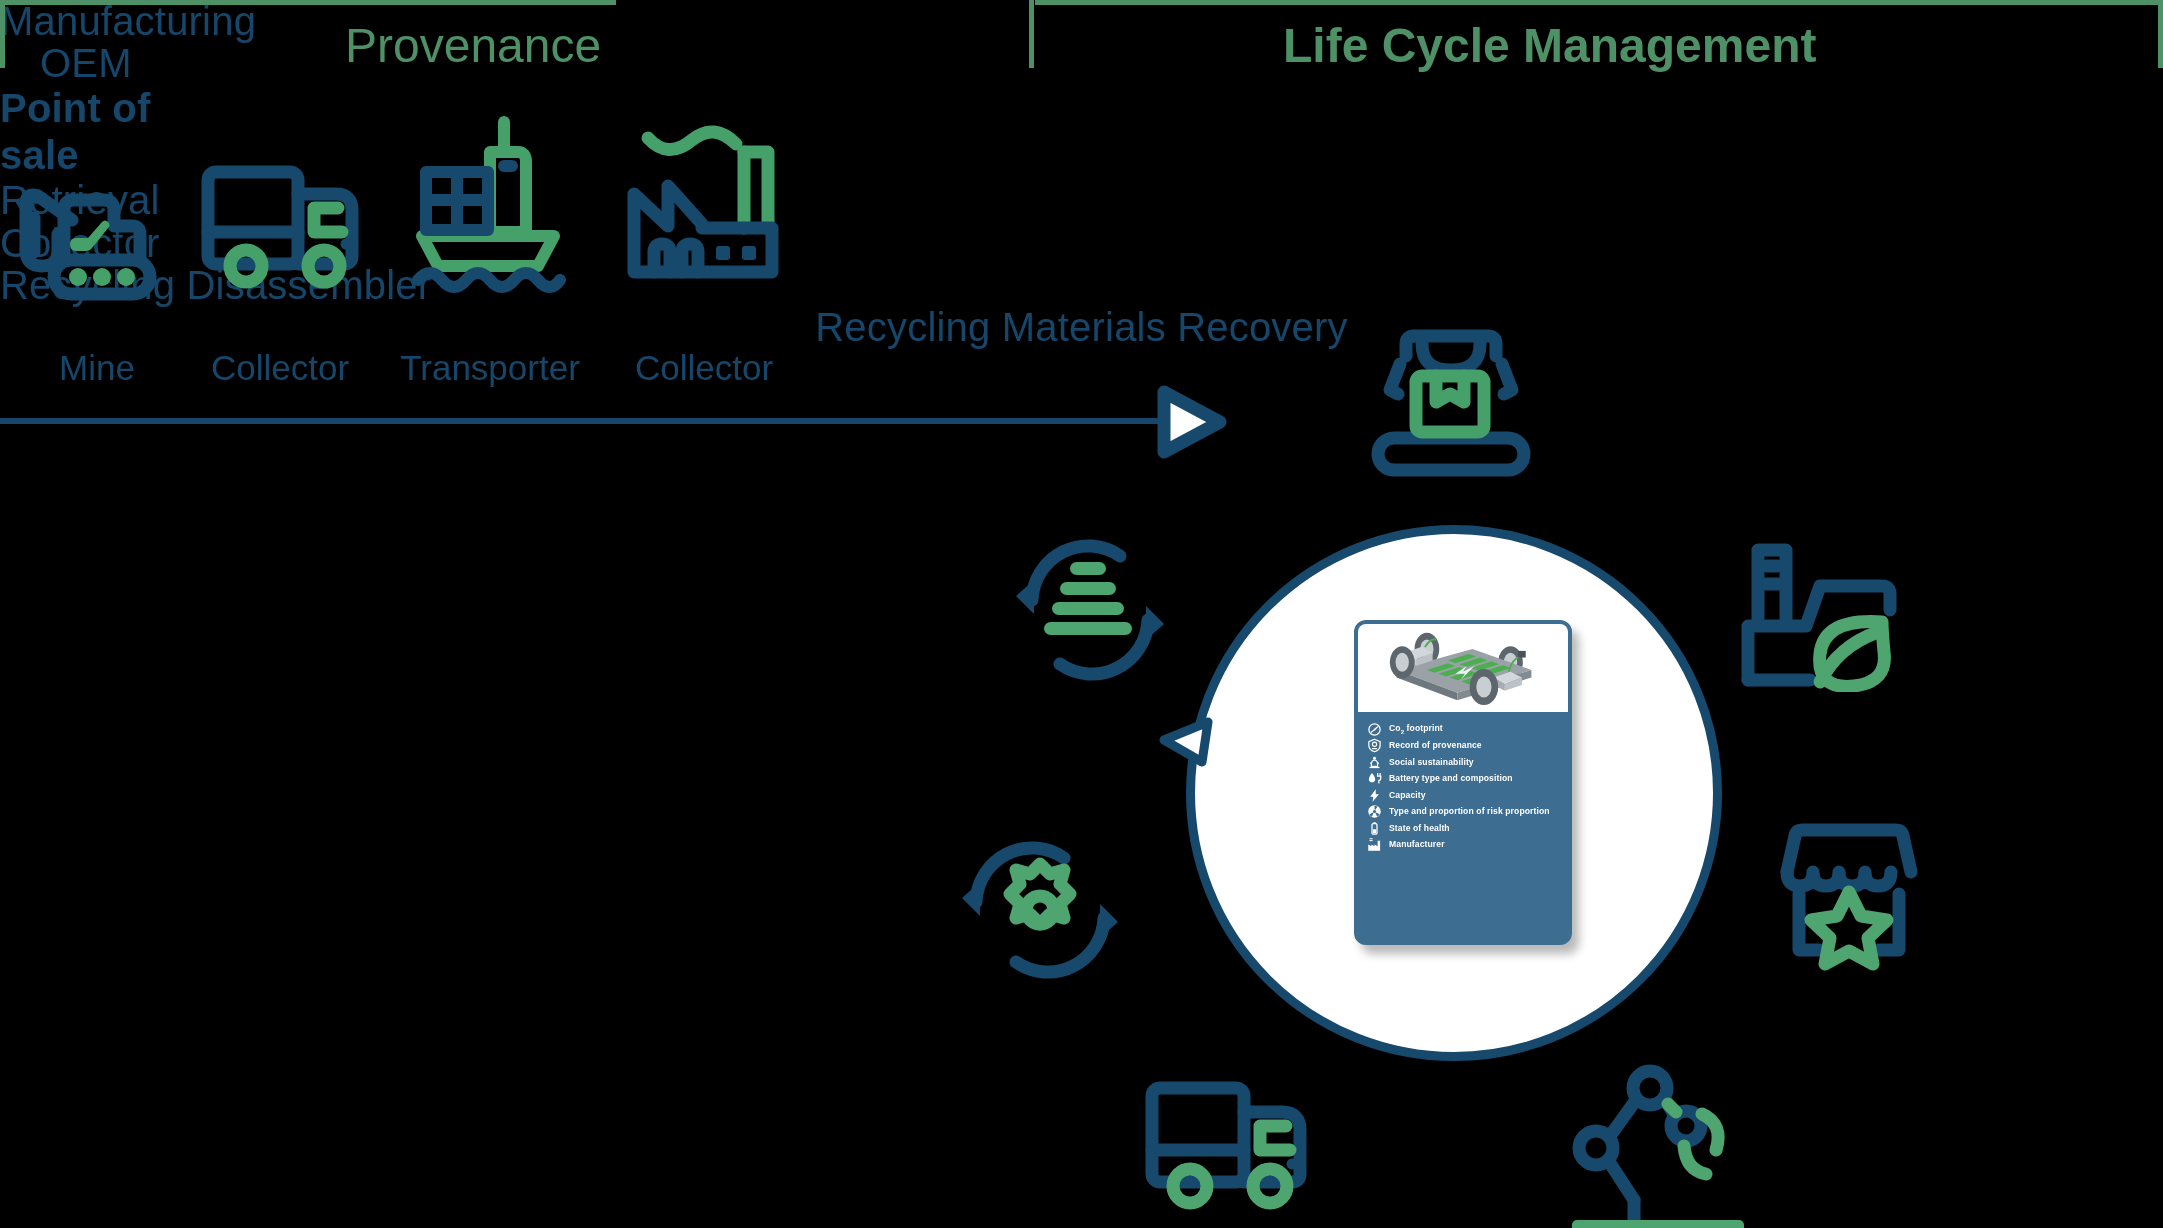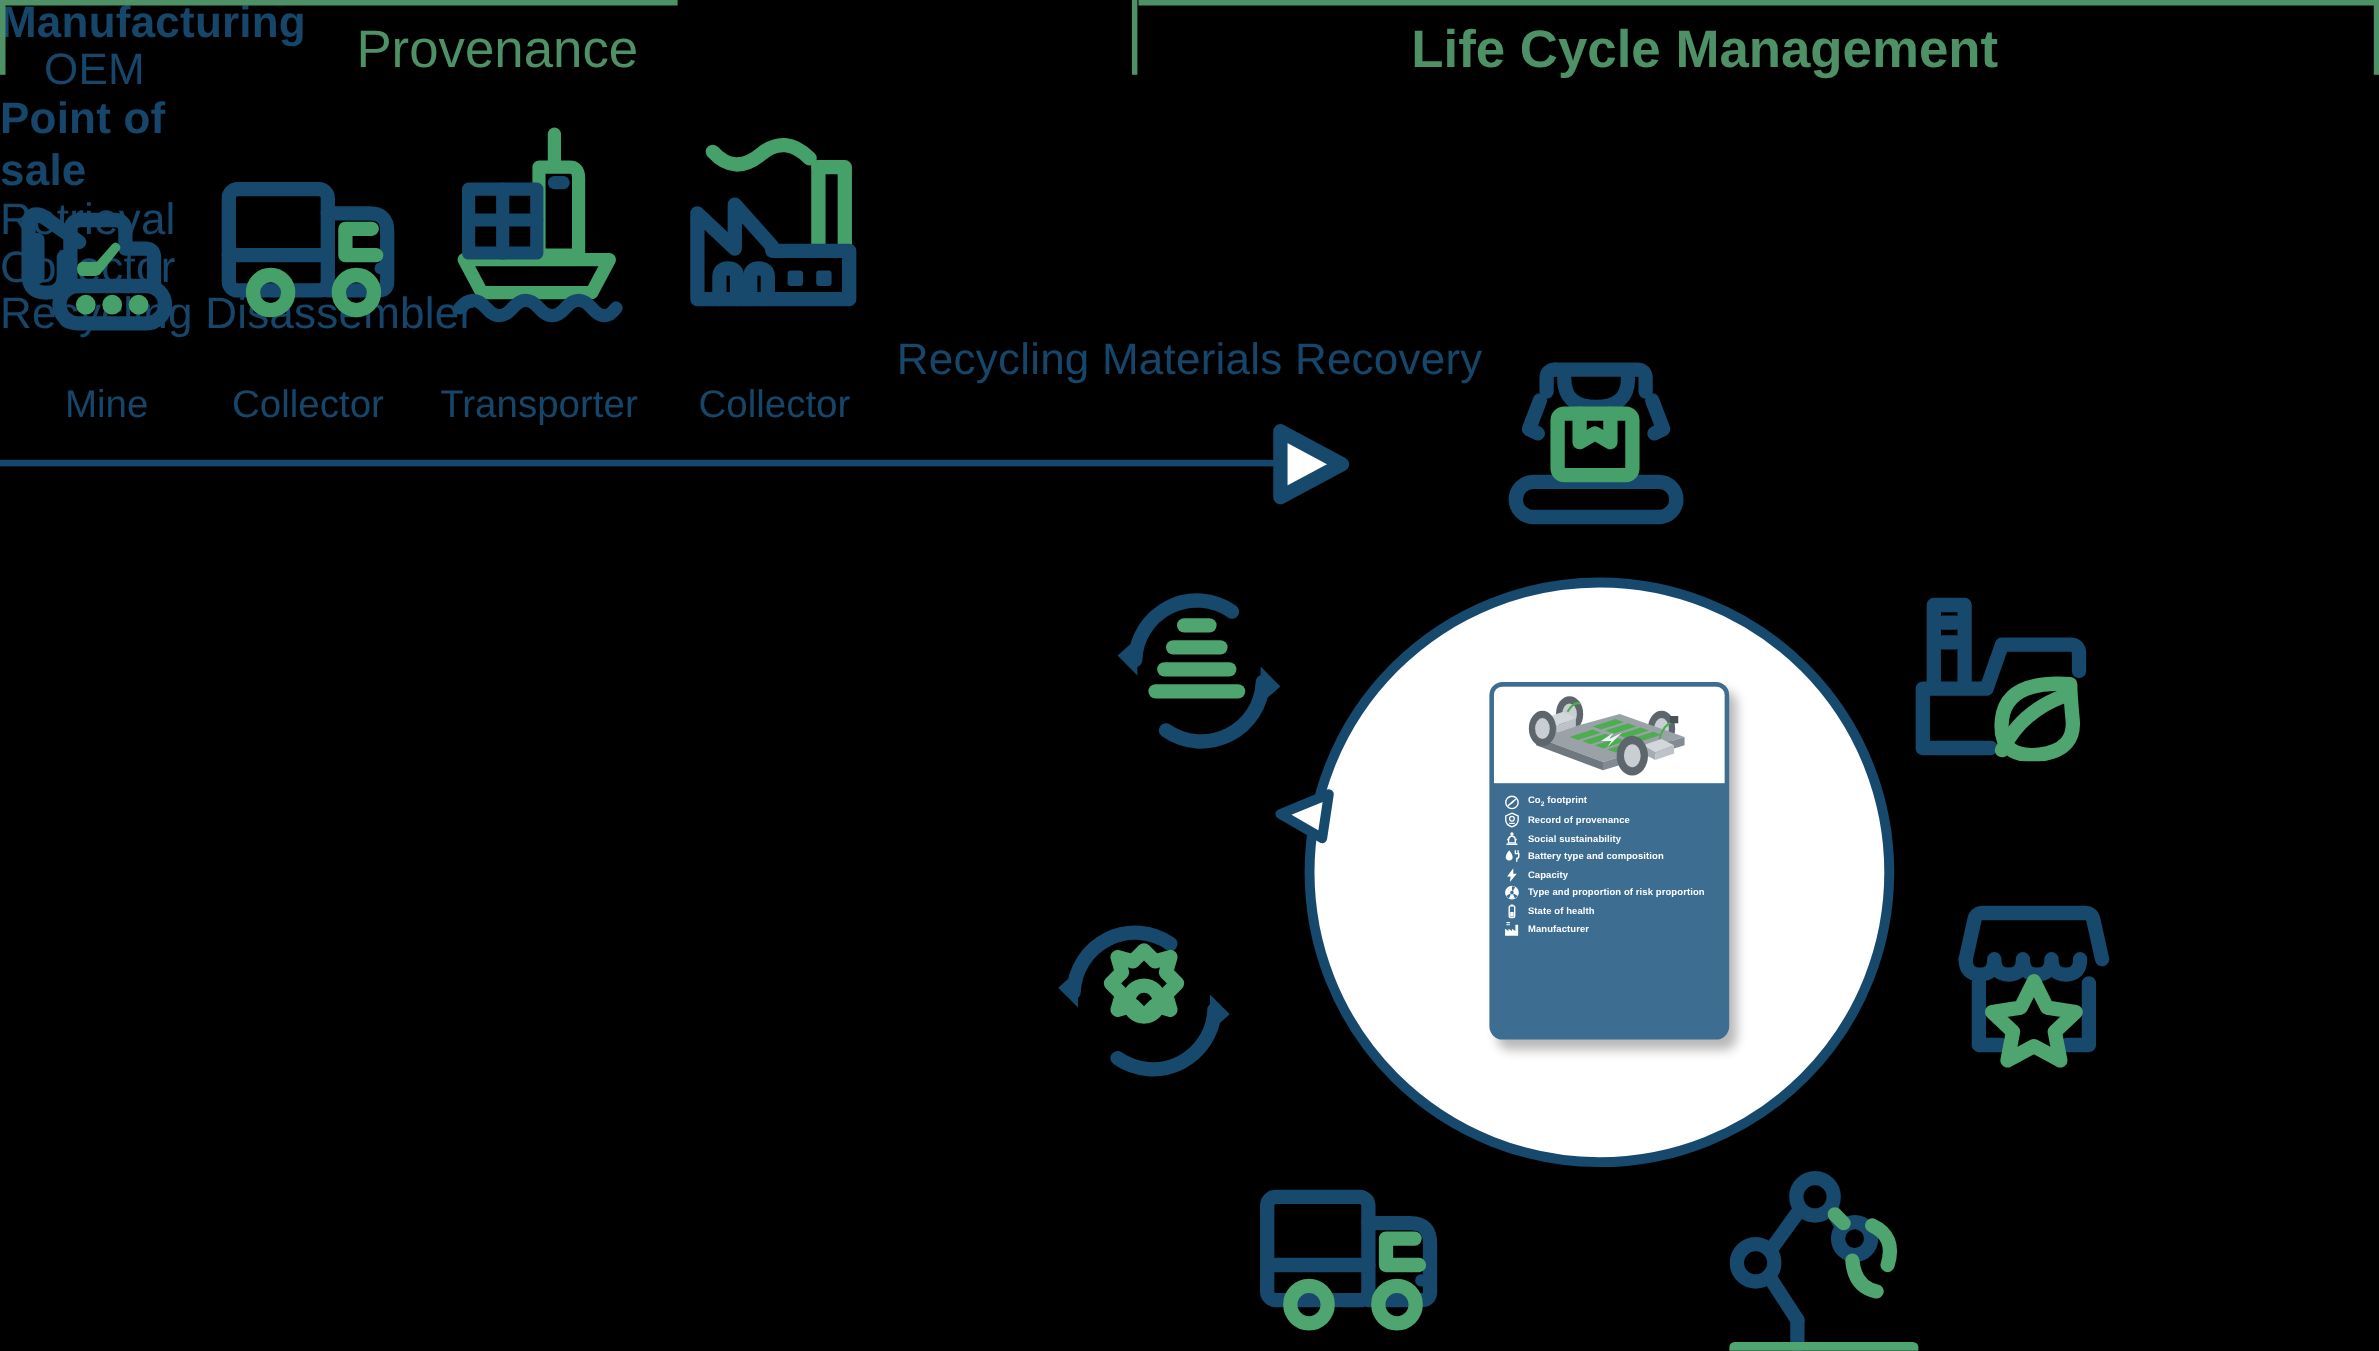--- a/index.html
+++ b/index.html
@@ -103,21 +103,21 @@
 
 <div class="stage">
 
   <div class="bracket bk-top abs" style="left:0px;top:0px;width:616px;"></div>
   <div class="bracket bk-side abs" style="left:0px;top:0px;height:68px;"></div>
   <div class="bracket bk-side abs" style="left:1029px;top:0px;height:68px;"></div>
 
   <div class="bracket bk-top abs" style="left:1035px;top:0px;width:1128px;"></div>
   <div class="bracket bk-side abs" style="left:2158px;top:0px;height:68px;"></div>
 
-  <div class="sec-title" style="left:324px;top:22px;">Provenance</div>
+  <div class="sec-title" style="left:345px;top:22px;">Provenance</div>
 
   <div class="sec-title" style="left:1283px;top:22px;font-weight:bold;">Life Cycle Management</div>
 
   <div class="prov-icon" style="left:8px;top:148px;width:160px;height:160px;">
     <svg viewBox="0 0 160 160" width="160" height="160">
       <g fill="none" stroke="#17496d" stroke-width="13" stroke-linecap="round" stroke-linejoin="round">
         <path d="M18 102 L18 56 Q18 44 30 48 L64 72"></path>
         <path d="M18 102 Q18 118 34 118 Q50 118 50 102 L50 86"></path>
         <path d="M26 70 L26 104"></path>
         <path d="M56 112 L56 62 Q56 52 66 52 L96 52 Q106 52 106 62 L106 78 L124 78 Q132 78 132 86 L132 112"></path>
@@ -362,21 +362,21 @@
         <path d="M30 46 L20 72 L28 76"></path>
         <path d="M132 46 L142 72 L134 76"></path>
         <rect x="8" y="120" width="146" height="32" rx="16"></rect>
       </g>
       <g fill="none" stroke="#46a06a" stroke-width="13" stroke-linecap="round" stroke-linejoin="round">
         <rect x="46" y="58" width="68" height="56" rx="6"></rect>
         <path d="M66 58 L66 84 L80 76 L94 84 L94 58"></path>
       </g>
     </svg>
   </div>
-  <div class="lbl" style="left:1578px;top:396px;font-weight:bold;">Manufacturing</div>
+  <div class="lbl" style="left:1578px;top:396px;">Manufacturing</div>
 
   <div class="abs" style="left:1740px;top:540px;width:180px;height:152px;">
     <svg viewBox="0 0 180 152" width="180" height="152">
       <g fill="none" stroke="#17496d" stroke-width="13" stroke-linecap="round" stroke-linejoin="round">
         <path d="M18 80 L18 10 L46 10 L46 80"></path>
         <path d="M26 26 L38 26 M26 44 L38 44"></path>
         <path d="M8 140 L8 86 L66 86 L80 46 L142 46 Q150 46 150 54 L150 70"></path>
         <path d="M8 140 L70 140"></path>
       </g>
       <g fill="none" stroke="#4fa56f" stroke-width="13" stroke-linecap="round" stroke-linejoin="round">

